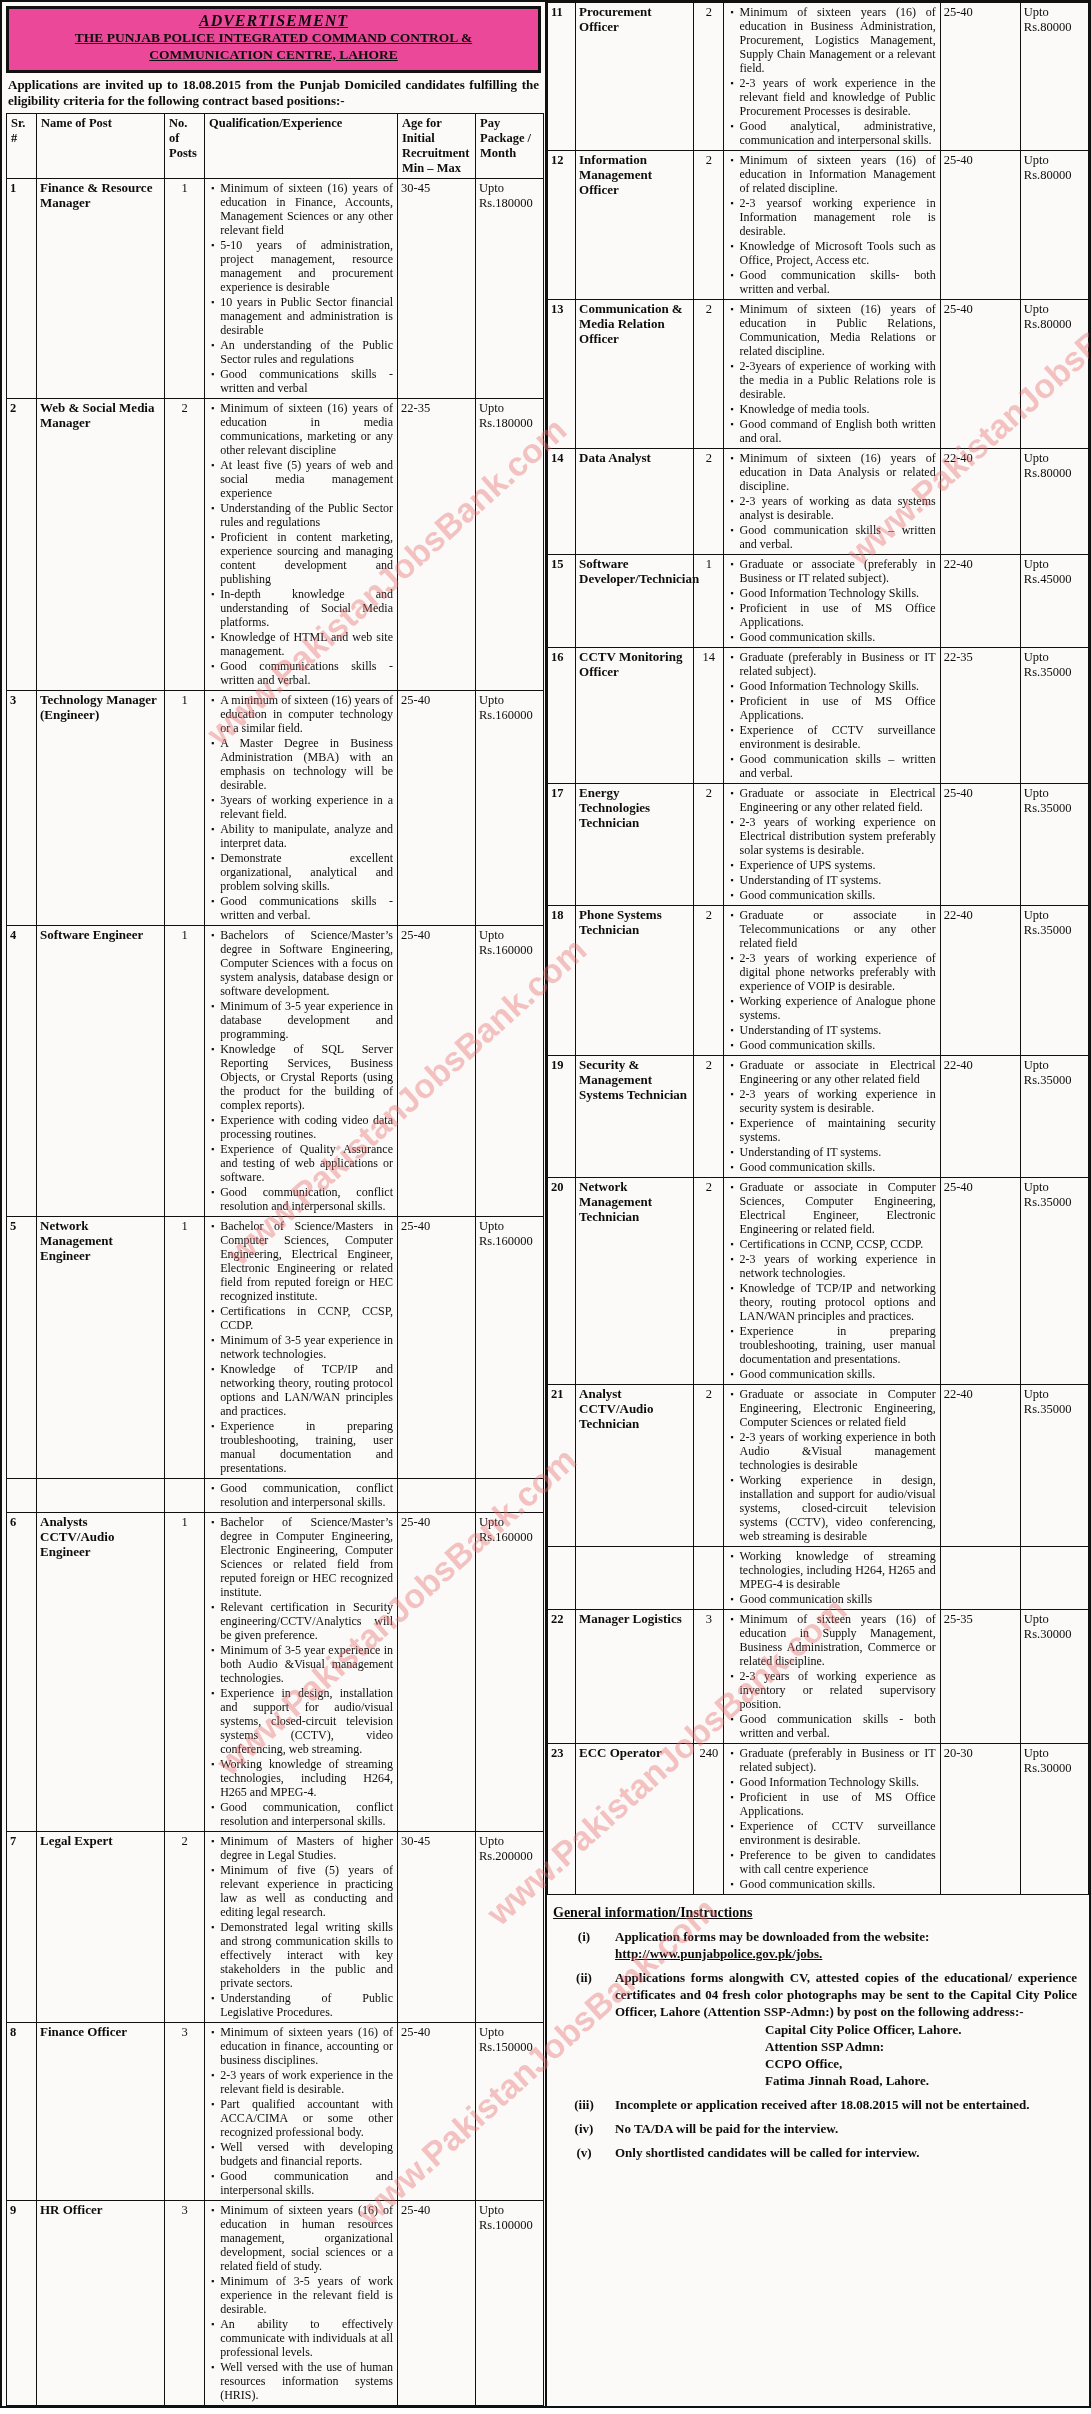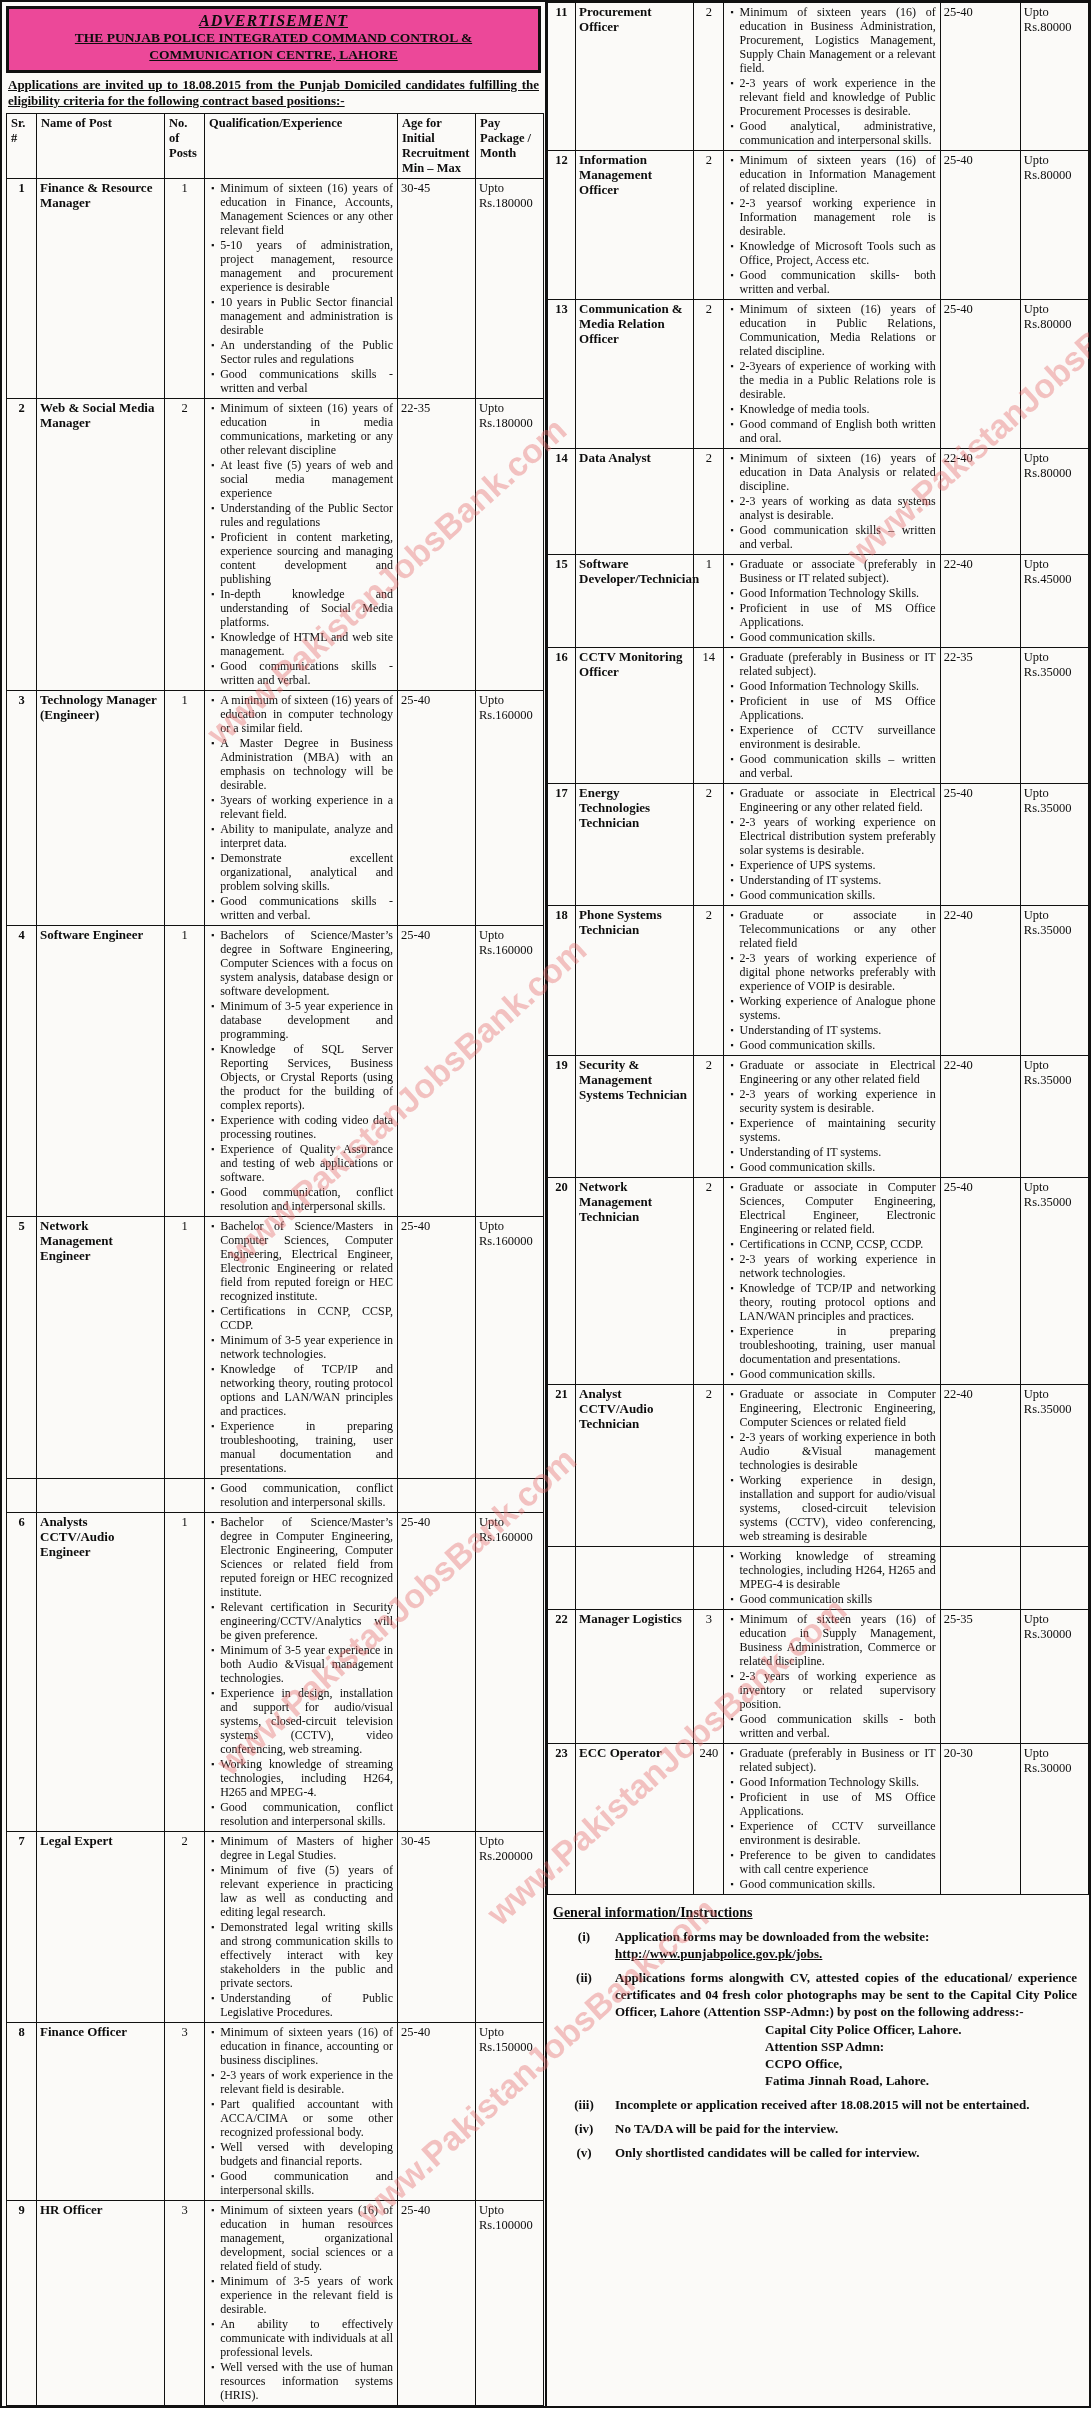--- a/index.html
+++ b/index.html
@@ -6,28 +6,28 @@
   .ad{width:1091px;background:#fbfaf8;color:#0d0d0d;font-family:"Liberation Serif",serif;position:relative;}
   .frame{border:2px solid #111;display:flex;align-items:stretch;position:relative;overflow:hidden;background:#fbfaf8;}
   .col{box-sizing:border-box;}
   .col-left{width:545px;border-right:2px solid #111;}
   .col-right{width:542px;display:flex;flex-direction:column;}
   
   .header-box{margin:4px 4px 0 4px;background:#ec4899;border:3px solid #111;text-align:center;padding:3px 4px 6px 4px;}
   .adv-label{font-size:16px;font-weight:bold;font-style:italic;text-decoration:underline;letter-spacing:1px;}
   .org{font-size:13.5px;font-weight:bold;text-decoration:underline;line-height:1.25;}
   .main-title{font-size:42px;font-weight:bold;font-style:italic;letter-spacing:2px;line-height:1.05;display:inline-block;border-bottom:4px solid #111;padding:0 6px 2px 6px;margin-top:2px;}
-  .intro{font-size:13px;font-weight:bold;text-decoration:underline;margin:4px 6px 4px 6px;line-height:1.25;text-align:justify;}
+  .intro{font-size:13px;font-weight:bold;margin:4px 6px 4px 6px;line-height:1.25;text-align:justify;}
   
   table.jobs{border-collapse:collapse;width:100%;table-layout:fixed;}
   .col-left table.jobs{width:537px;margin:0 4px;}
   table.jobs th,table.jobs td{border:1px solid #111;vertical-align:top;padding:2px 3px;}
   table.jobs th{font-size:12.5px;font-weight:bold;text-align:left;padding:2px 4px;}
   th.c,td.c{text-align:center;}
-  td.sr{font-size:12.5px;font-weight:bold;text-align:center;padding-left:4px;}
+  td.sr{font-size:12.5px;font-weight:bold;text-align:left;padding-left:4px;}
   td.pname{font-size:13px;font-weight:bold;line-height:1.15;padding-left:5px;}
   td.posts{font-size:12.5px;text-align:center;}
   td.age,td.pay{font-size:12.5px;line-height:1.2;}
   td.qual ul{list-style:none;margin:0;padding:0 1px 0 3px;}
   td.qual li{display:flex;gap:6px;margin:0 0 1px 0;}
   td.qual .b{font-size:9px;line-height:14px;flex:0 0 auto;}
   td.qual .t{font-size:12px;line-height:14px;text-align:justify;flex:1 1 auto;}
   
   .general-info{padding:6px 8px 0 6px;font-weight:bold;}
   .gi-heading{font-size:14px;text-decoration:underline;margin:4px 0 8px 0;}

